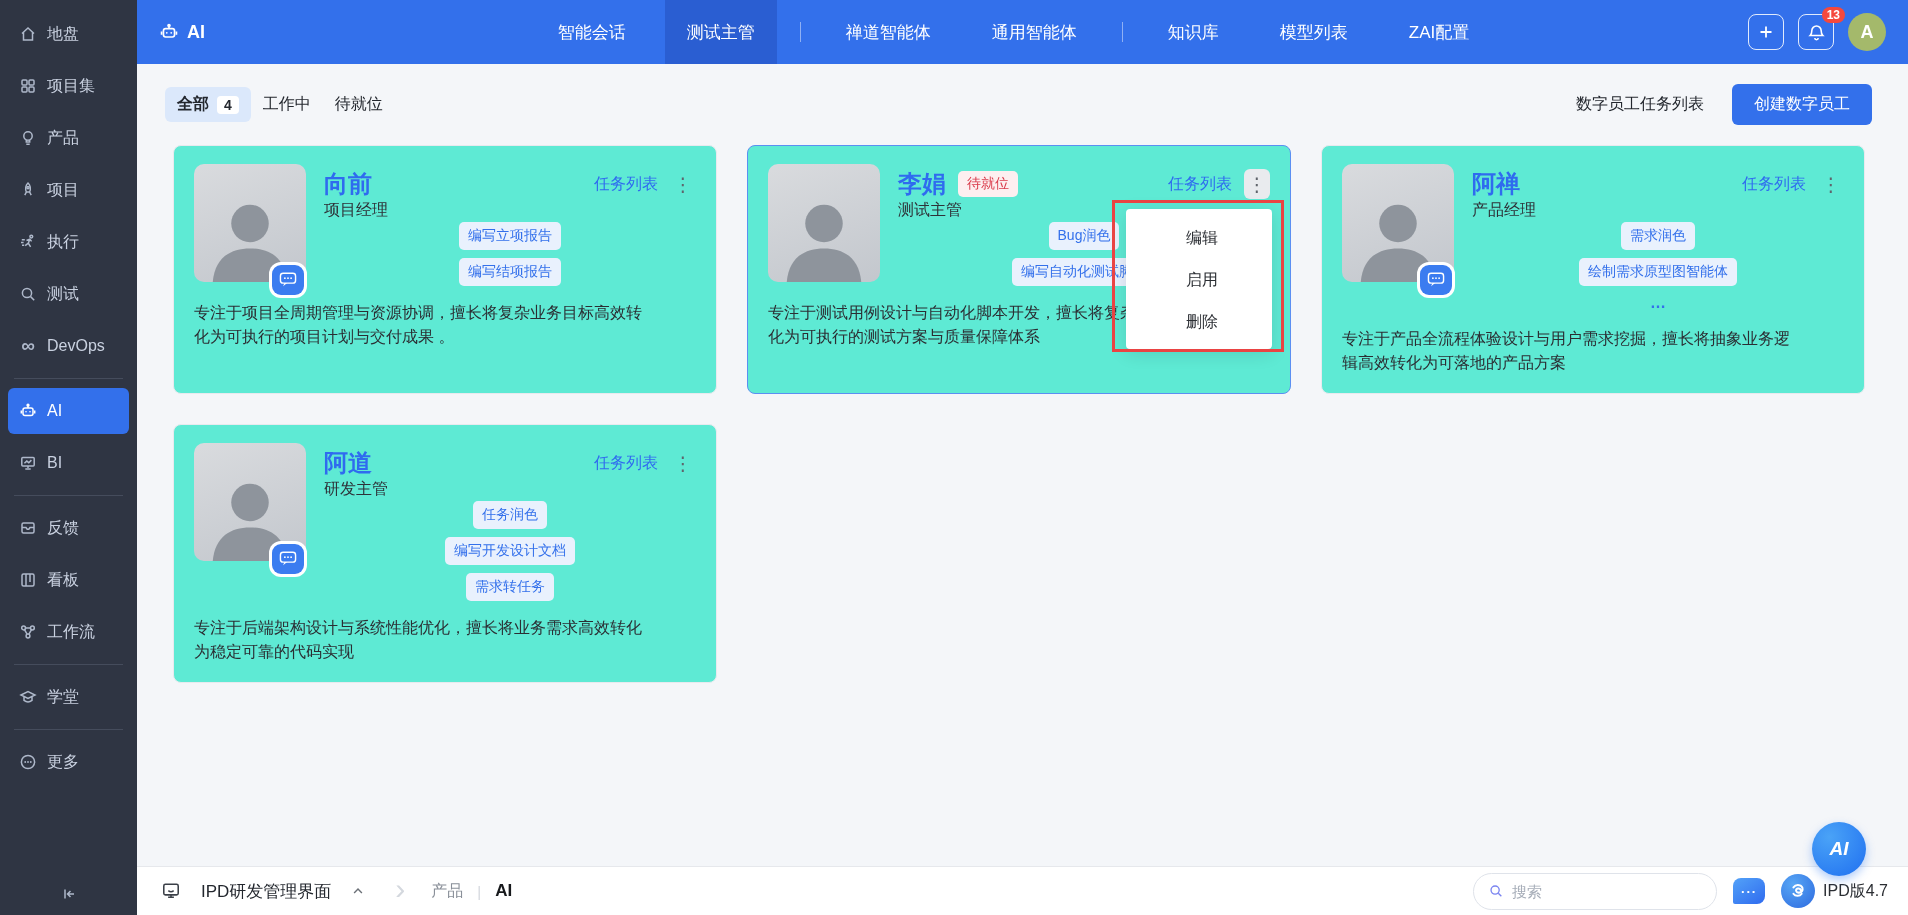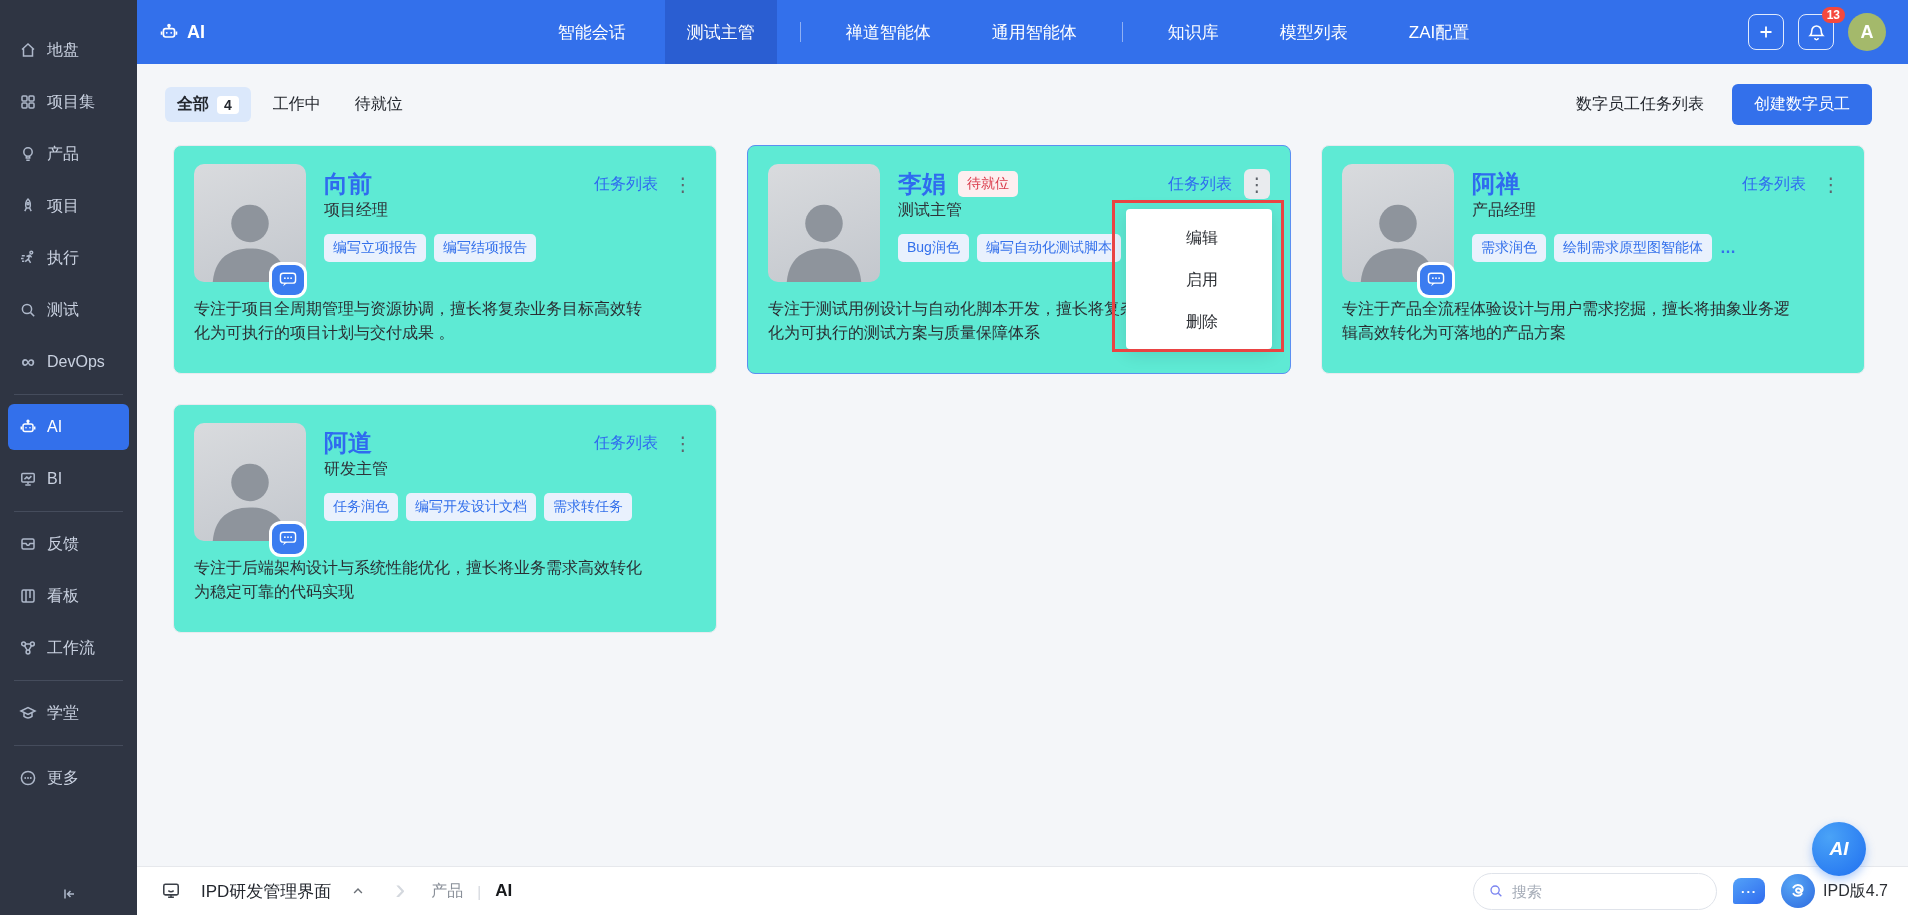--- a/index.html
+++ b/index.html
@@ -1,20 +1,20 @@
 <!DOCTYPE html>
 <html><head>
 <meta charset="utf-8">
 <style>
   * { margin:0; padding:0; box-sizing:border-box; }
   html,body { width:1908px; height:915px; overflow:hidden; font-family:"Liberation Sans","DejaVu Sans",sans-serif; }
   .app { display:flex; width:1908px; height:915px; background:#f4f6f9; }
 
   
-  .sidebar { width:137px; min-width:137px; height:100%; background:#2f3543; color:#c9d1e0; display:flex; flex-direction:column; padding-top:24px; position:relative; z-index:30; }
+  .sidebar { width:137px; min-width:137px; height:100%; background:#2f3543; color:#c9d1e0; display:flex; flex-direction:column; padding-top:8px; position:relative; z-index:30; }
   .side-item { display:flex; align-items:center; gap:9px; height:46px; margin:3px 8px; padding:0 10px; border-radius:6px; font-size:16px; cursor:pointer; }
   .side-item .ic { width:20px; height:20px; display:flex; align-items:center; justify-content:center; color:#aeb8ca; }
   .side-item.active { background:#3370eb; color:#fff; }
   .side-item.active .ic { color:#fff; }
   .side-div { height:1px; background:#454c5c; margin:6px 14px; }
   .side-collapse { position:absolute; bottom:12px; left:0; width:100%; display:flex; justify-content:center; color:#aeb8ca; cursor:pointer; }
   .inf { font-size:19px; line-height:14px; font-weight:bold; }
 
   
   .right-col { flex:1; display:flex; flex-direction:column; position:relative; }
@@ -26,21 +26,21 @@
   .top-tab { display:flex; align-items:center; padding:0 22px; font-size:17px; cursor:pointer; white-space:nowrap; }
   .top-tab.active { background:#2a5ed2; }
   .top-sep { width:1px; background:rgba(255,255,255,.45); margin:22px 6px; }
   .top-actions { display:flex; align-items:center; gap:14px; padding-right:22px; }
   .icon-btn { width:36px; height:36px; border:1.5px solid rgba(255,255,255,.85); border-radius:8px; display:flex; align-items:center; justify-content:center; cursor:pointer; position:relative; }
   .badge { position:absolute; top:-8px; right:-12px; background:#f5483d; color:#fff; font-size:12px; font-weight:bold; border-radius:8px; padding:1px 5px; line-height:14px; }
   .avatar { width:38px; height:38px; border-radius:50%; background:#a4b96b; color:#fff; display:flex; align-items:center; justify-content:center; font-size:18px; font-weight:bold; cursor:pointer; }
 
   
   .filterbar { display:flex; align-items:center; padding:20px 36px 12px 28px; }
-  .filters { display:flex; align-items:center; gap:10px; flex:1; }
+  .filters { display:flex; align-items:center; flex:1; }
   .filter-tab { display:flex; align-items:center; gap:8px; font-size:16px; color:#23272e; padding:7px 12px; border-radius:6px; cursor:pointer; }
   .filter-tab.active { background:#dbe8fb; font-weight:bold; }
   .count-chip { background:#fff; border-radius:4px; padding:1px 7px; font-size:14px; font-weight:bold; color:#23272e; }
   .tasklist-link { font-size:16px; color:#23272e; margin-right:28px; cursor:pointer; }
   .primary-btn { background:#3370eb; color:#fff; font-size:16px; border:none; border-radius:6px; padding:10px 22px; cursor:pointer; }
 
   
   .cards { display:flex; flex-wrap:wrap; gap:30px; padding:8px 36px; align-content:flex-start; }
   .card { width:544px; min-height:229px; background:#5eead4; border:1px solid #e8eaef; border-radius:8px; padding:18px 20px; position:relative; }
   .card.selected { border:1px solid #5b8ff2; }
@@ -51,21 +51,21 @@
   .chat-badge { position:absolute; right:2px; bottom:-13px; width:32px; height:30px; background:#3b7cf0; border-radius:9px; display:flex; align-items:center; justify-content:center; box-shadow:0 0 0 3px #fff; cursor:pointer; }
   .card-info { flex:1; margin-left:18px; min-width:0; }
   .name-row { display:flex; align-items:center; margin-top:4px; }
   .emp-name { font-size:24px; font-weight:bold; color:#2f6bef; cursor:pointer; }
   .status-badge { margin-left:12px; background:#fdeff0; color:#d93a4a; font-size:14px; padding:4px 9px; border-radius:5px; }
   .name-spacer { flex:1; }
   .task-link { font-size:16px; color:#2f6bef; cursor:pointer; margin-right:12px; white-space:nowrap; }
   .kebab { width:26px; height:30px; display:flex; align-items:center; justify-content:center; font-size:19px; color:#5f646b; cursor:pointer; border-radius:6px; letter-spacing:0; }
   .kebab.pressed { background:#e9ebee; }
   .emp-role { font-size:16px; color:#2e3238; }
-  .tag-row { display:flex; align-items:center; gap:8px; margin-top:13px; }
+  .tag-row { display:flex; align-items:center; gap:8px; margin-top:1px;flex-direction:column; }
   .tag { background:#e9f1fd; color:#3370eb; font-size:14px; padding:5px 9px; border-radius:5px; white-space:nowrap; }
   .tag-more { color:#3370eb; font-size:16px; font-weight:bold; cursor:pointer; }
   .emp-desc { margin-top:15px; font-size:16px; line-height:24px; color:#2b2e33; white-space:pre-line; }
 
   
   .dropdown { position:absolute; top:63px; right:18px; width:146px; height:140px; background:#fff; border-radius:4px; box-shadow:0 4px 18px rgba(31,35,41,.14); padding-top:8px; z-index:5;padding-left:34px; }
   .menu-item { height:42px; display:flex; align-items:center; padding-left:26px; font-size:16px; color:#2b2e33; cursor:pointer; }
   .red-box { position:absolute; top:54px; right:6px; width:172px; height:152px; border:3px solid #ea4343; z-index:6; pointer-events:none; }
 
   

